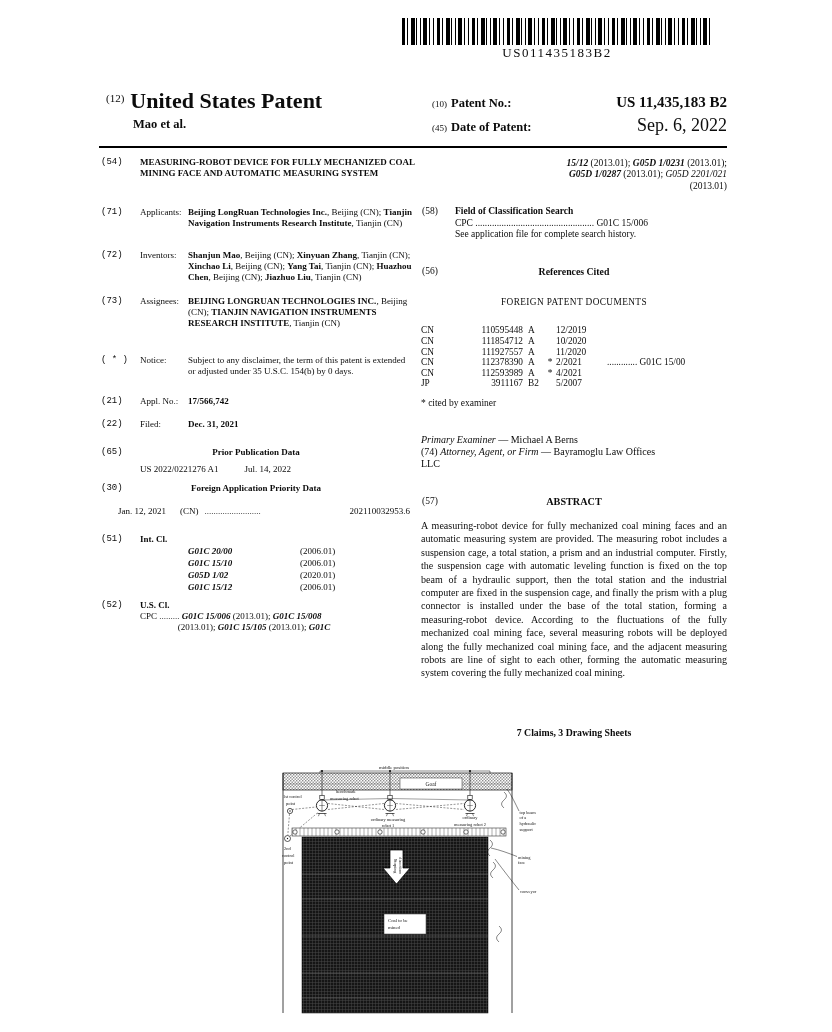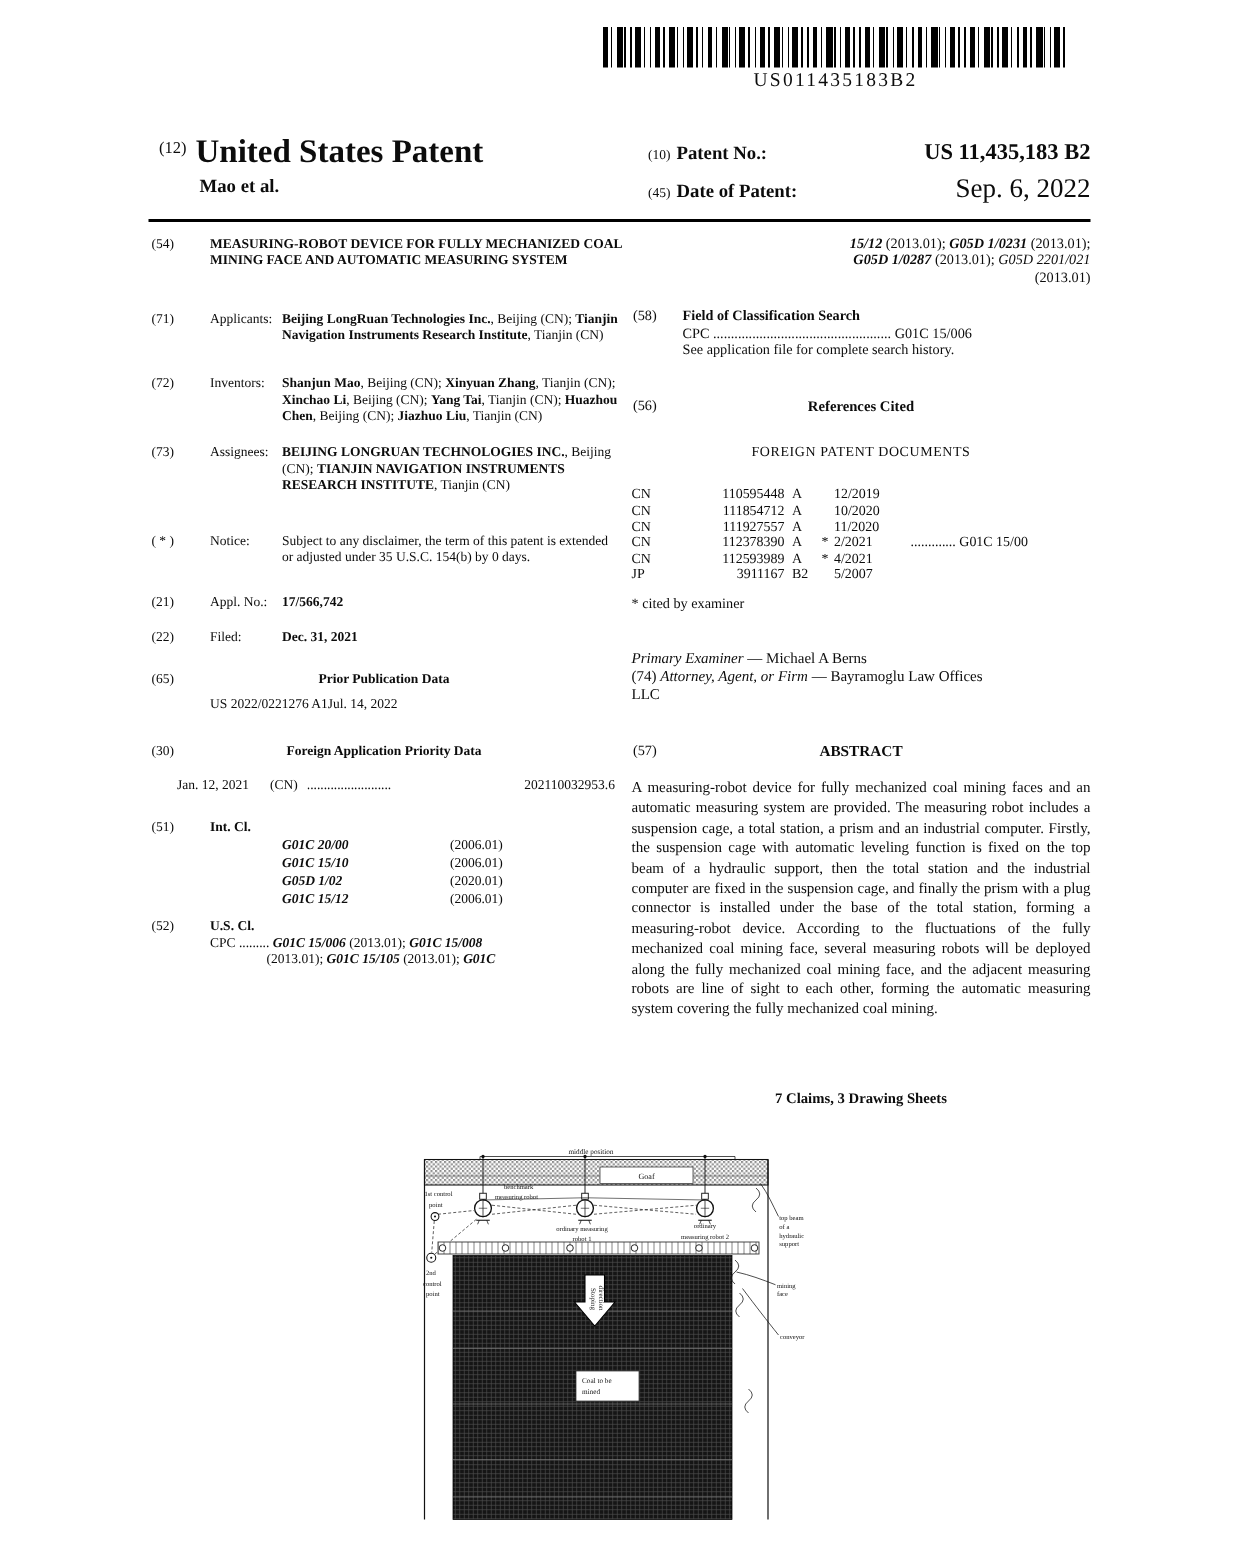--- a/index.html
+++ b/index.html
@@ -28,26 +28,26 @@
   .h-num{font-size:9px;}
   .h-lbl{font-size:12.5px;font-weight:bold;margin-left:4px;margin-right:auto;}
   .h-val1{font-size:15px;font-weight:bold;}
   .h-val2{font-size:18px;font-weight:normal;}
   .rule{position:absolute;left:99px;top:146px;width:628px;height:2px;background:#000;}
 
   
   .col-l{position:absolute;left:100px;top:157px;width:312px;font-size:9px;line-height:11px;}
   .col-r{position:absolute;left:421px;top:158px;width:306px;font-size:9px;line-height:11px;}
   .item{position:relative;padding-left:40px;}
-  .item .num{position:absolute;left:1px;top:0;white-space:nowrap;}
+  .item .num{position:absolute;left:1px;top:0;white-space:nowrap;font-family:Liberation Mono, monospace;}
   .item .lbl{position:absolute;left:40px;top:0;}
   .item.lab .body{padding-left:48px;}
   .title-body{font-weight:bold;width:276px;}
   .chead{text-align:center;font-weight:bold;}
-  .prow{display:flex;padding-left:40px;margin-top:6px;}
+  .prow{display:flex;gap:26px;padding-left:40px;margin-top:6px;}
   .frow{display:flex;padding-left:18px;width:292px;margin-top:12px;}
   .frow .fd{margin-right:14px;white-space:nowrap;}
   .frow .fc{margin-right:6px;white-space:nowrap;}
   .frow .dots{flex:1;overflow:hidden;white-space:nowrap;}
   .frow .fv{white-space:nowrap;}
   .iclrow{display:flex;padding-left:48px;line-height:12px;}
   .iclrow .code{width:112px;font-weight:bold;font-style:italic;}
   .cpcl1{padding-left:40px;}
   .cpcl2{text-align:center;width:308px;}
 
@@ -132,21 +132,21 @@
     <div class="item lab" style="margin-bottom:12px">
       <span class="num">(21)</span>
       <span class="lbl">Appl. No.:</span>
       <div class="body b">17/566,742</div>
     </div>
     <div class="item lab" style="margin-bottom:17px">
       <span class="num">(22)</span>
       <span class="lbl">Filed:</span>
       <div class="body b">Dec. 31, 2021</div>
     </div>
-    <div class="item" style="margin-bottom:20px;padding-left:0">
+    <div class="item" style="margin-bottom:8px;padding-left:0">
       <span class="num">(65)</span>
       <div class="chead">Prior Publication Data</div>
       <div class="prow">
         <span>US 2022/0221276 A1</span>
         <span>Jul. 14, 2022</span>
       </div>
     </div>
     <div class="item" style="margin-bottom:17px;padding-left:0">
       <span class="num">(30)</span>
       <div class="chead">Foreign Application Priority Data</div>

